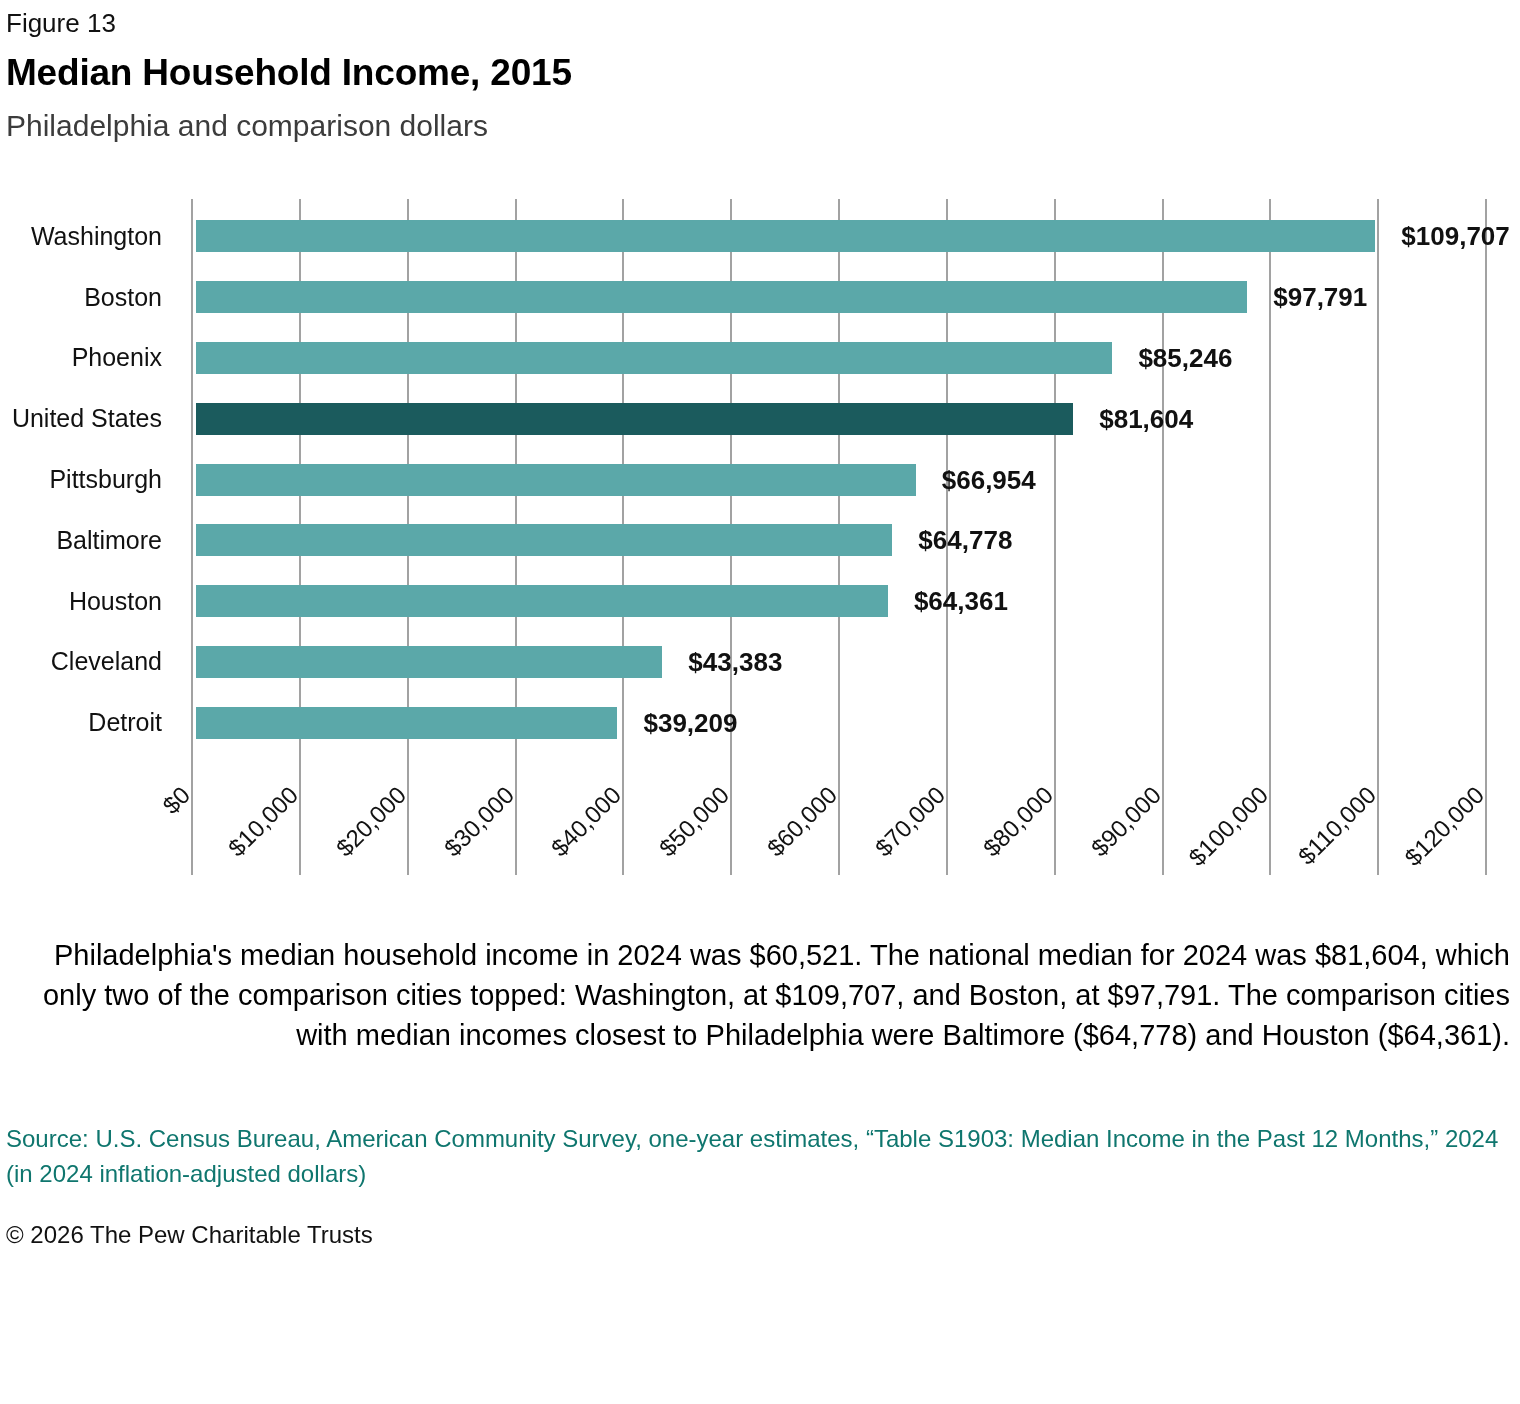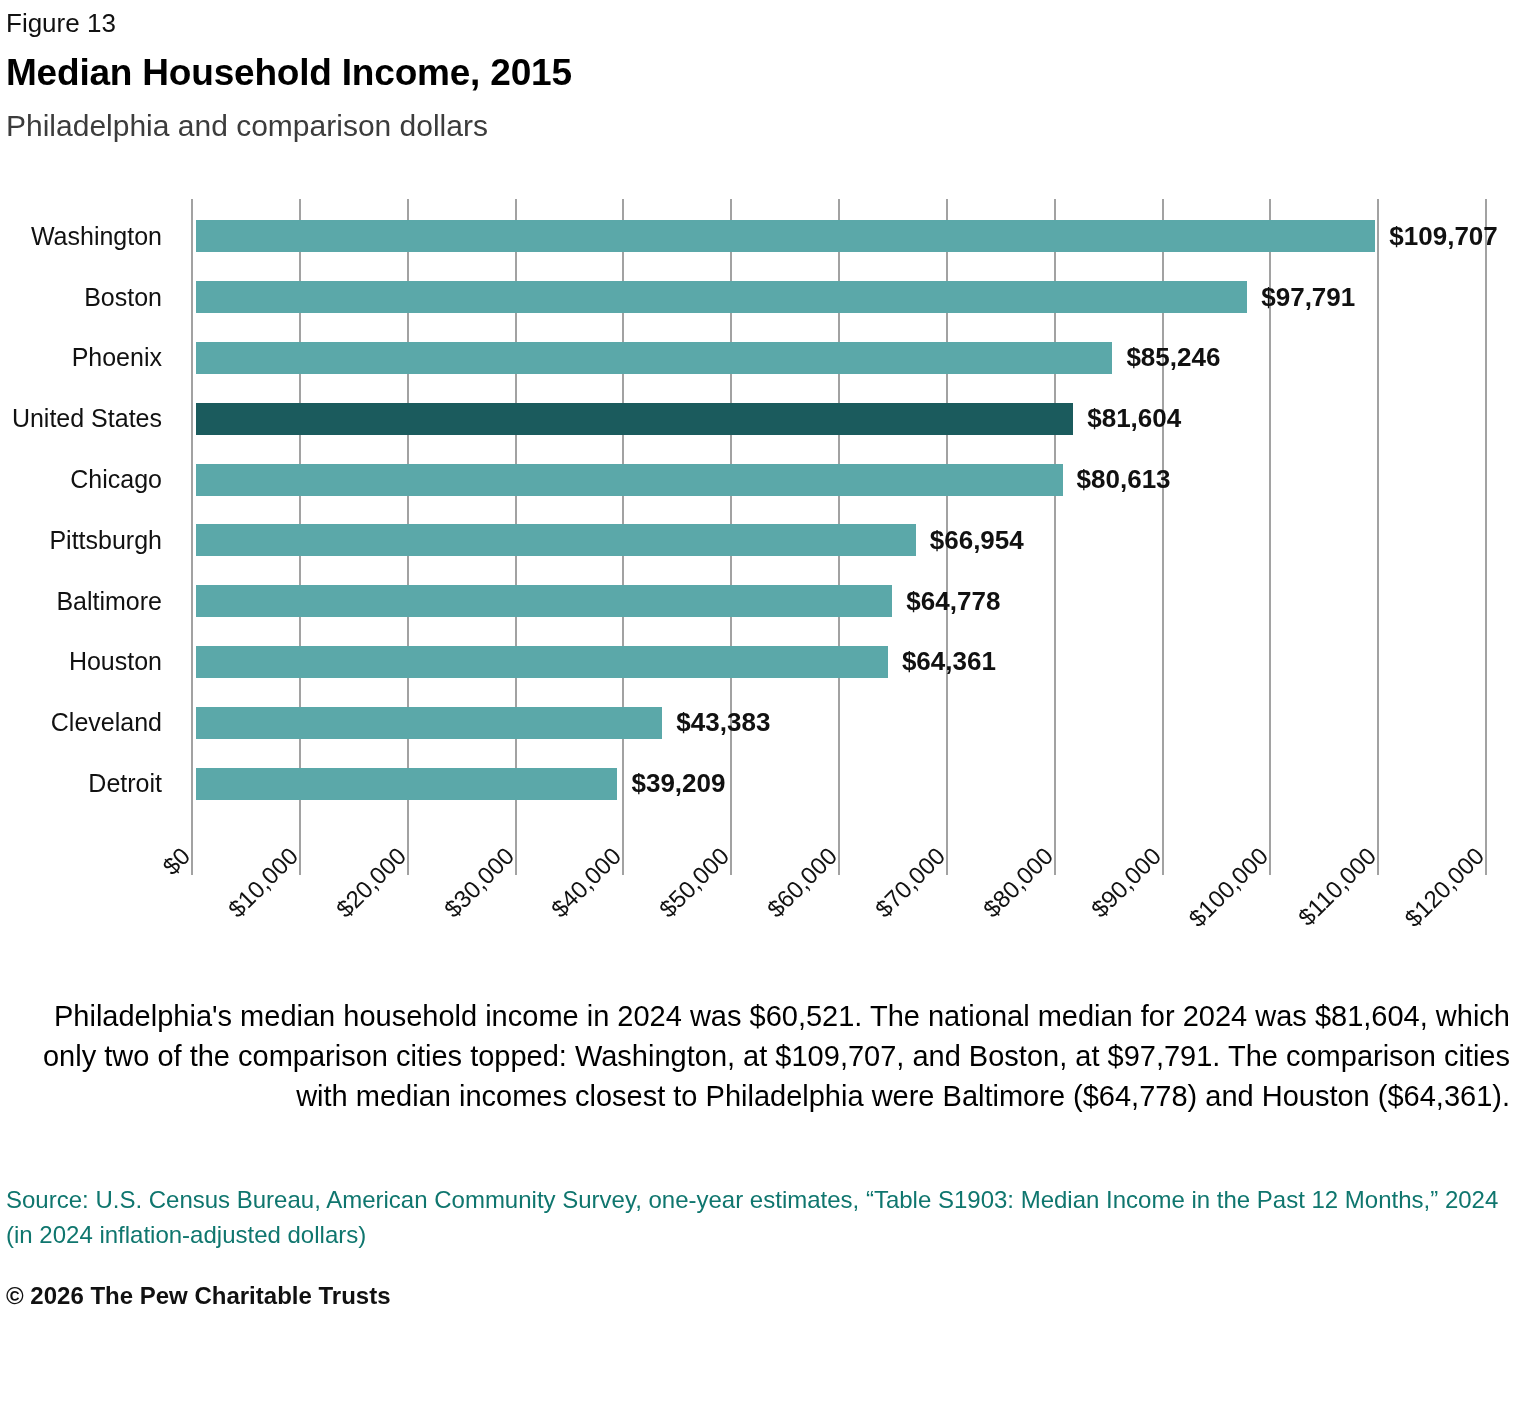--- a/index.html
+++ b/index.html
@@ -69,21 +69,22 @@
     padding-right: 34px;
     text-align: right;
     font-size: 25px;
     color: #111111;
     white-space: nowrap;
   }
   .bar-track {
     position: relative;
     width: 1294px;
     display: flex;
-    align-items: center;
+    align-items: flex-end;
+    gap: 12px;
   }
   .bar {
     height: 32px;
     flex: 0 0 auto;
   }
   .value-label {
     margin-left: 14px;
     font-size: 26px;
     font-weight: 700;
     color: #111111;
@@ -120,21 +121,20 @@
     margin: 66px 0 0 0;
     font-size: 24px;
     line-height: 35px;
     color: #0f766e;
     max-width: 1505px;
   }
   .copyright {
     margin: 30px 0 0 0;
     font-size: 24px;
     color: #111111;
-    font-weight: bold;
   }
 </style>
 </head>
 <body>
 
 <div class="page">
 
   <div class="figure-label">Figure 13</div>
   <h1 class="page-title">Median Household Income, 2015</h1>
   <div class="subtitle">Philadelphia and comparison dollars</div>
@@ -179,27 +179,20 @@
             </div>
           </div>
           <div class="bar-row">
             <span class="row-label">United States</span>
             <div class="bar-track">
               <div class="bar" style="width: 68.003%; background: rgb(27, 91, 93);"></div>
               <span class="value-label">$81,604</span>
             </div>
           </div>
           <div class="bar-row">
-            <span class="row-label">Chicago</span>
-            <div class="bar-track">
-              <div class="bar" style="width: 67.177%; background: rgb(91, 168, 169);"></div>
-              <span class="value-label">$80,613</span>
-            </div>
-          </div>
-          <div class="bar-row">
             <span class="row-label">Pittsburgh</span>
             <div class="bar-track">
               <div class="bar" style="width: 55.795%; background: rgb(91, 168, 169);"></div>
               <span class="value-label">$66,954</span>
             </div>
           </div>
           <div class="bar-row">
             <span class="row-label">Baltimore</span>
             <div class="bar-track">
               <div class="bar" style="width: 53.982%; background: rgb(91, 168, 169);"></div>

